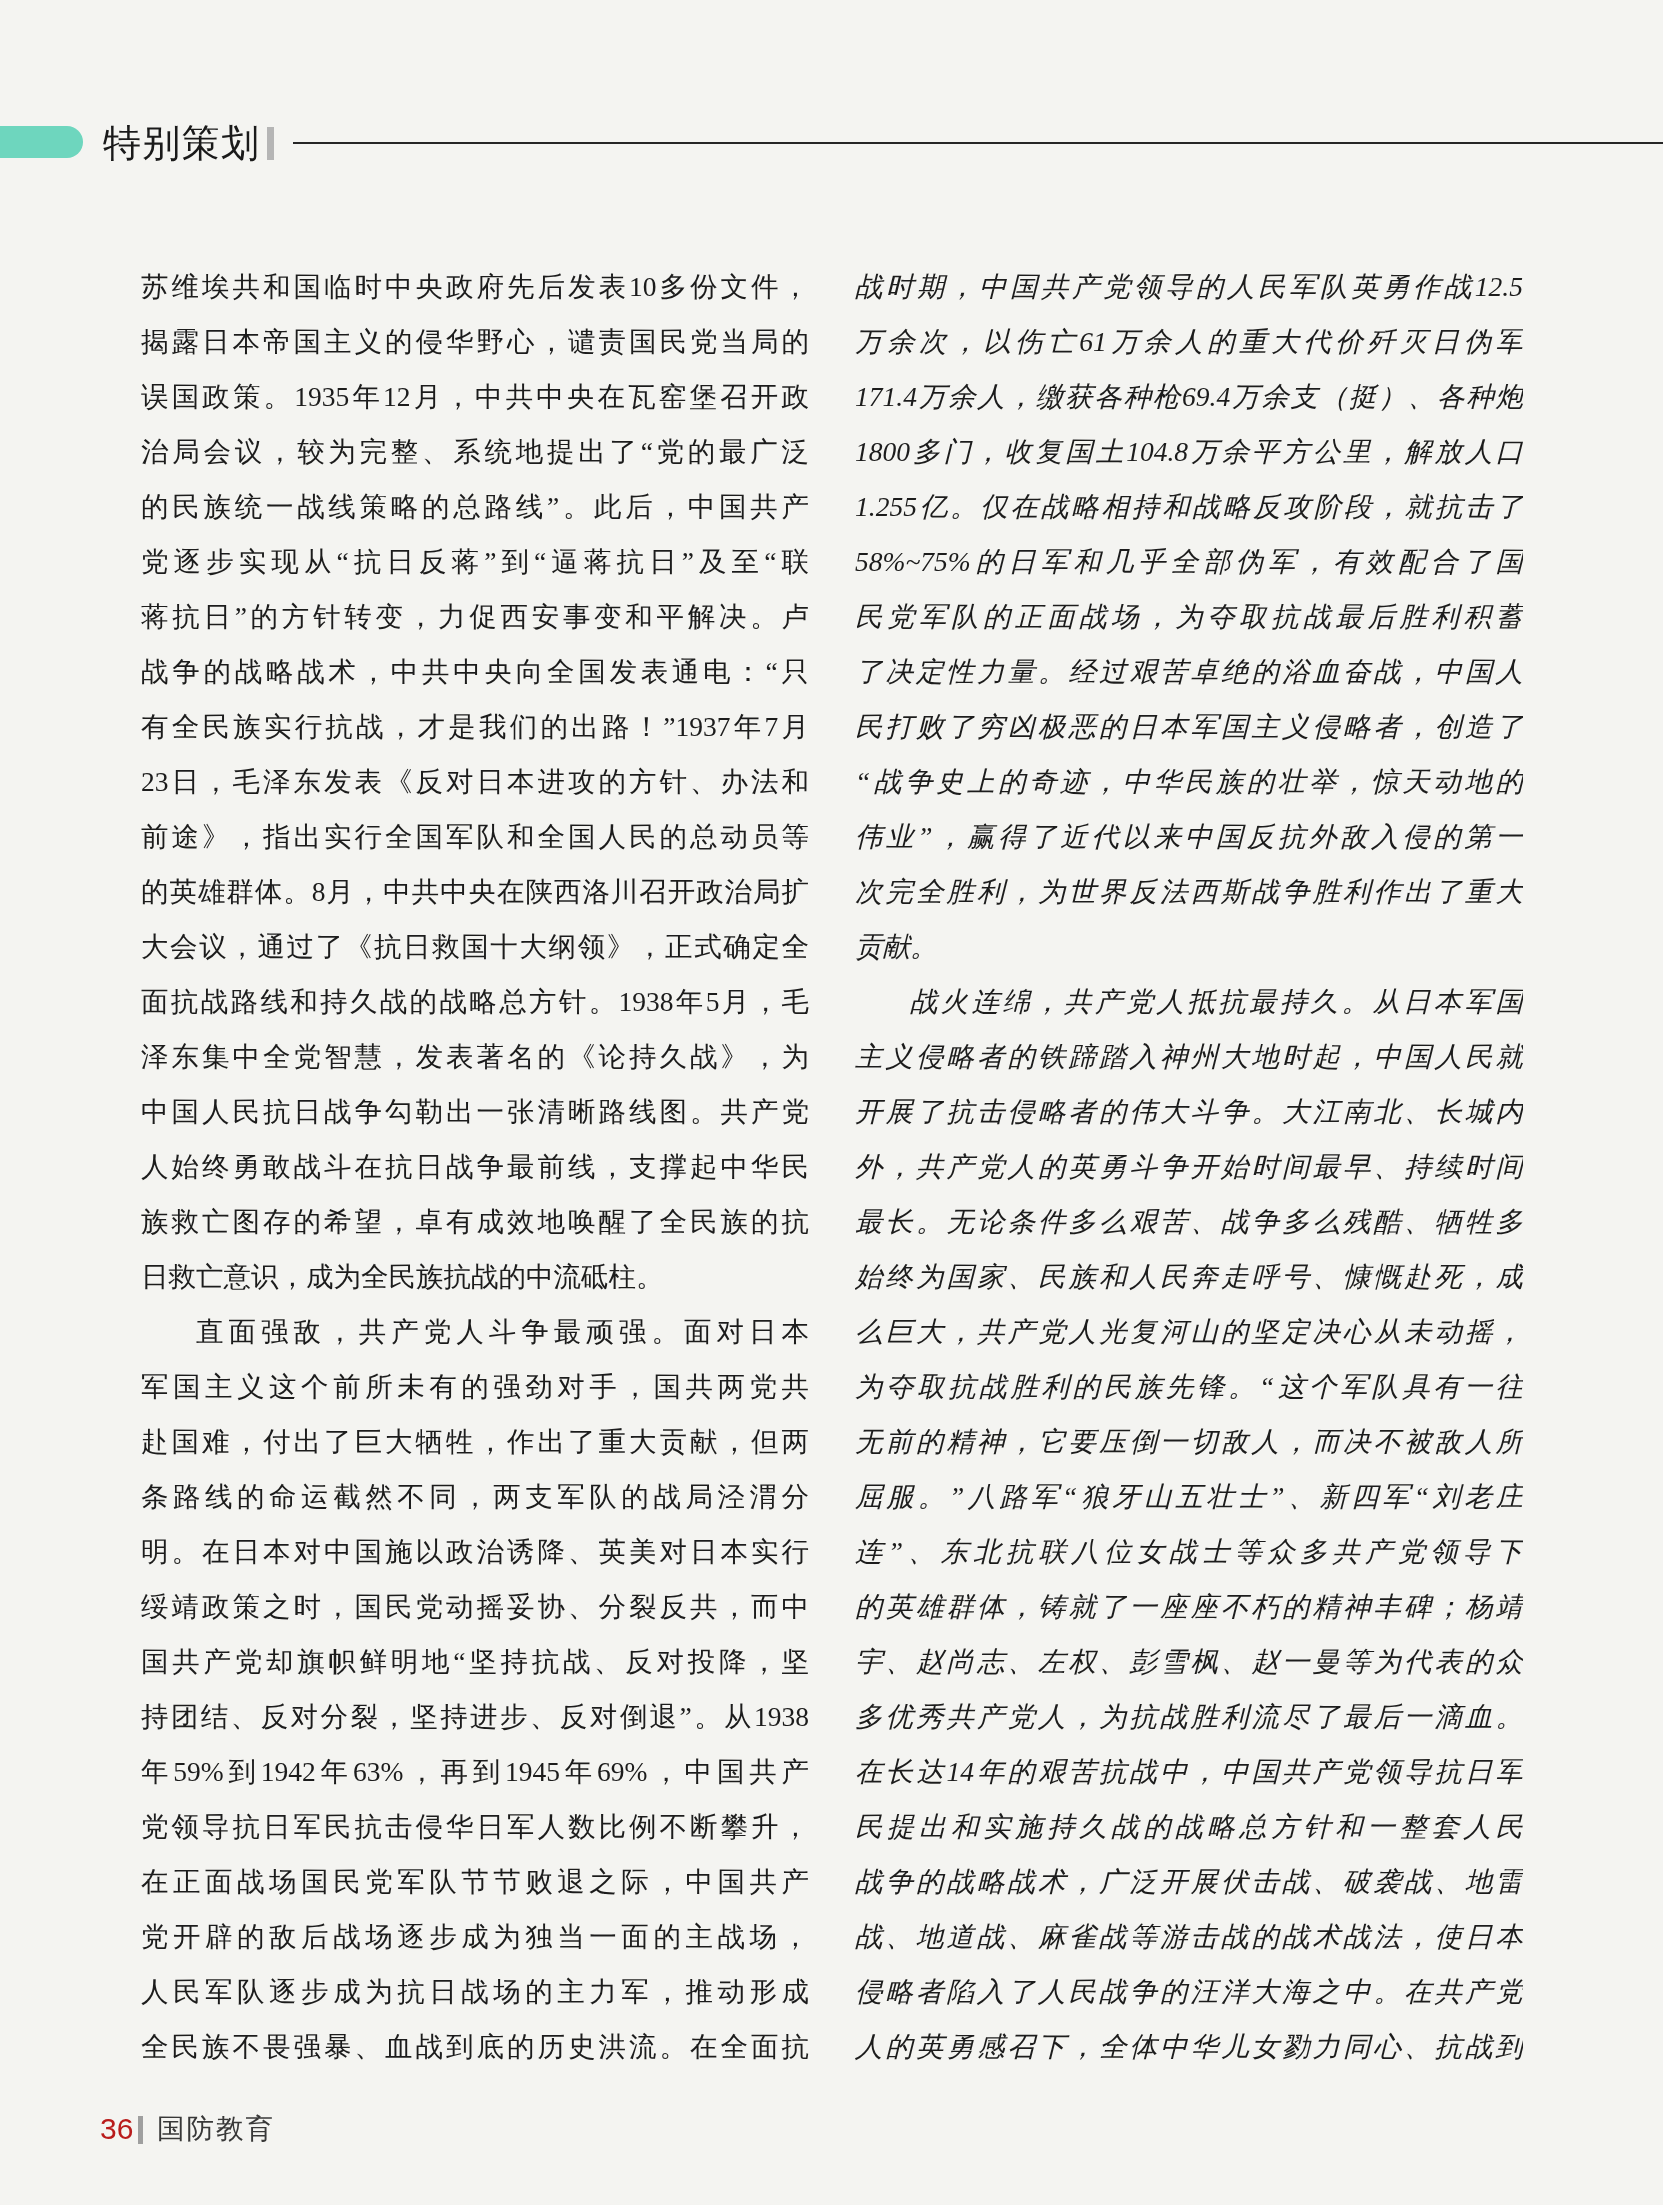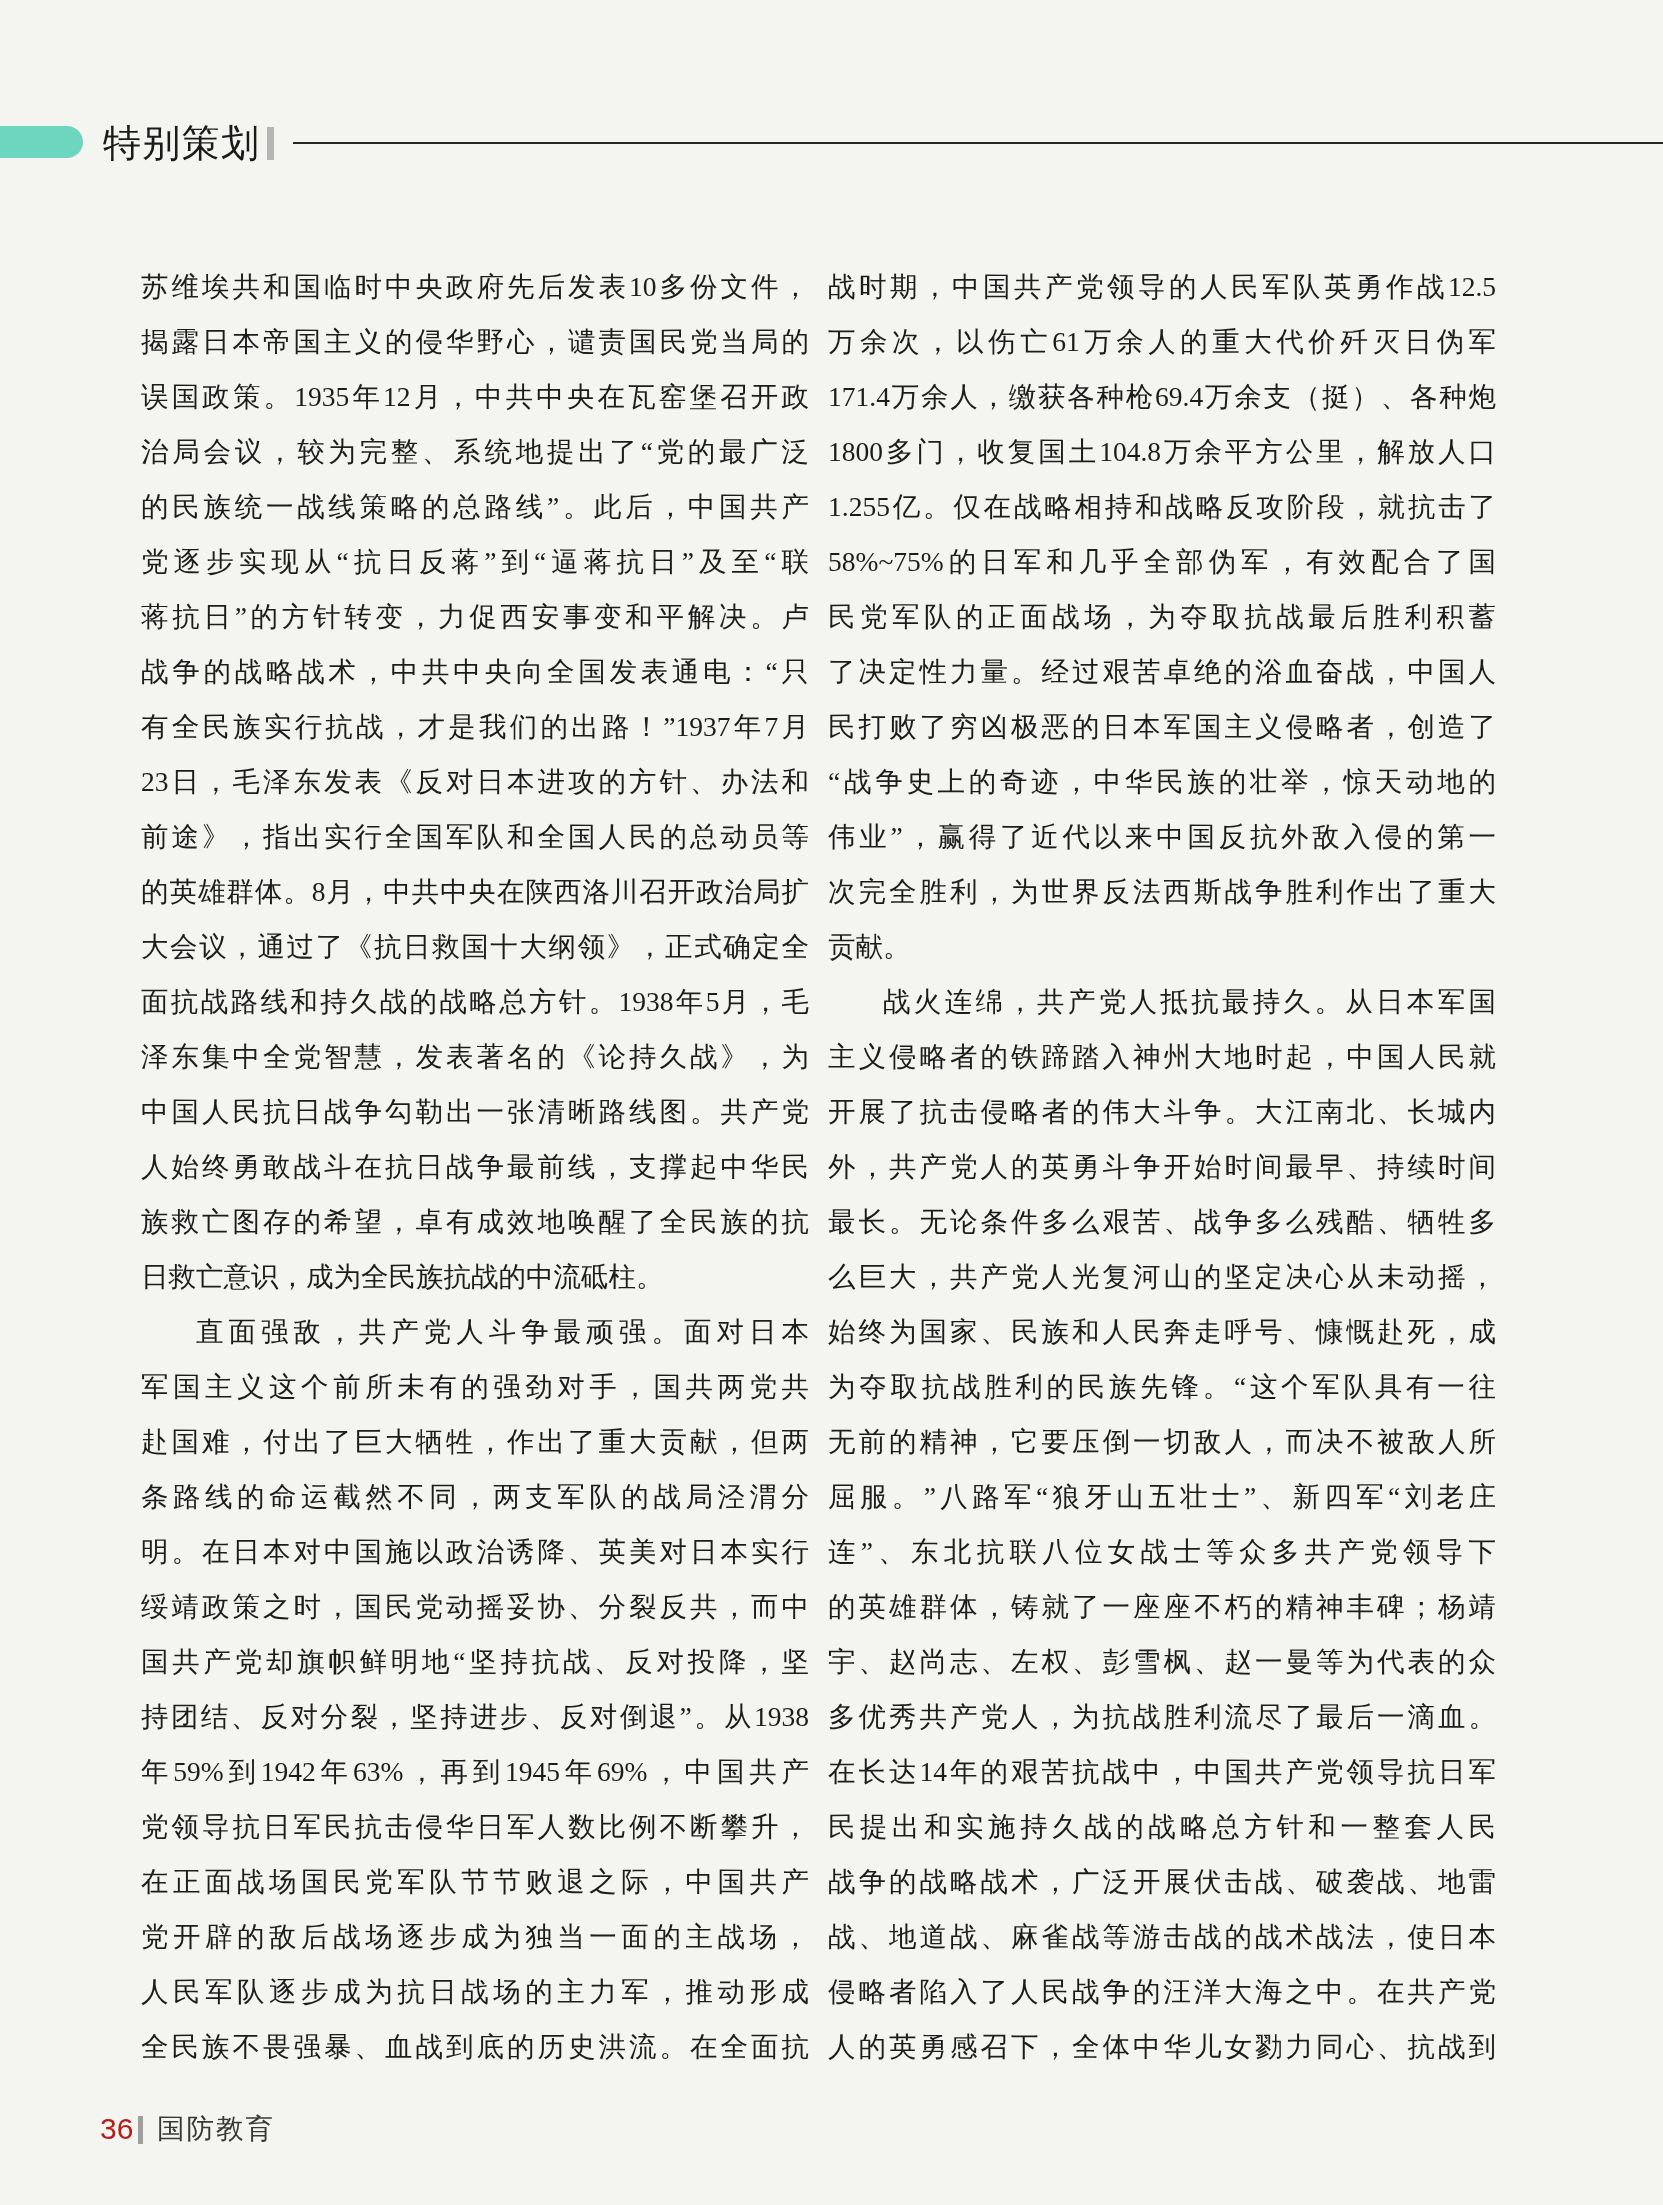--- a/index.html
+++ b/index.html
@@ -47,21 +47,21 @@
 
   
   .col {
     position: absolute;
     top: 259px;
     width: 668px;
     font-size: 27.5px;
     color: #1c1c1c;
   }
   .col-left  { left: 141px; }
-  .col-right { left: 828px; }
+  .col-right { left: 855px; font-style: italic; }
 
   .line {
     line-height: 55px;
     height: 55px;
     text-align: justify;
     text-align-last: justify;
     text-justify: inter-character;
     overflow: hidden;
   }
   .line.indent { text-indent: 55px; }
@@ -152,22 +152,22 @@
         <div class="line">民打败了穷凶极恶的日本军国主义侵略者，创造了</div>
         <div class="line">“战争史上的奇迹，中华民族的壮举，惊天动地的</div>
         <div class="line">伟业”，赢得了近代以来中国反抗外敌入侵的第一</div>
         <div class="line">次完全胜利，为世界反法西斯战争胜利作出了重大</div>
         <div class="line flush">贡献。</div>
         <div class="line indent">战火连绵，共产党人抵抗最持久。从日本军国</div>
         <div class="line">主义侵略者的铁蹄踏入神州大地时起，中国人民就</div>
         <div class="line">开展了抗击侵略者的伟大斗争。大江南北、长城内</div>
         <div class="line">外，共产党人的英勇斗争开始时间最早、持续时间</div>
         <div class="line">最长。无论条件多么艰苦、战争多么残酷、牺牲多</div>
+        <div class="line">始终为国家、民族和人民奔走呼号、慷慨赴死，成</div>
         <div class="line">么巨大，共产党人光复河山的坚定决心从未动摇，</div>
-        <div class="line">始终为国家、民族和人民奔走呼号、慷慨赴死，成</div>
         <div class="line">为夺取抗战胜利的民族先锋。“这个军队具有一往</div>
         <div class="line">无前的精神，它要压倒一切敌人，而决不被敌人所</div>
         <div class="line">屈服。”八路军“狼牙山五壮士”、新四军“刘老庄</div>
         <div class="line">连”、东北抗联八位女战士等众多共产党领导下</div>
         <div class="line">的英雄群体，铸就了一座座不朽的精神丰碑；杨靖</div>
         <div class="line">宇、赵尚志、左权、彭雪枫、赵一曼等为代表的众</div>
         <div class="line">多优秀共产党人，为抗战胜利流尽了最后一滴血。</div>
         <div class="line">在长达14年的艰苦抗战中，中国共产党领导抗日军</div>
         <div class="line">民提出和实施持久战的战略总方针和一整套人民</div>
         <div class="line">战争的战略战术，广泛开展伏击战、破袭战、地雷</div>

